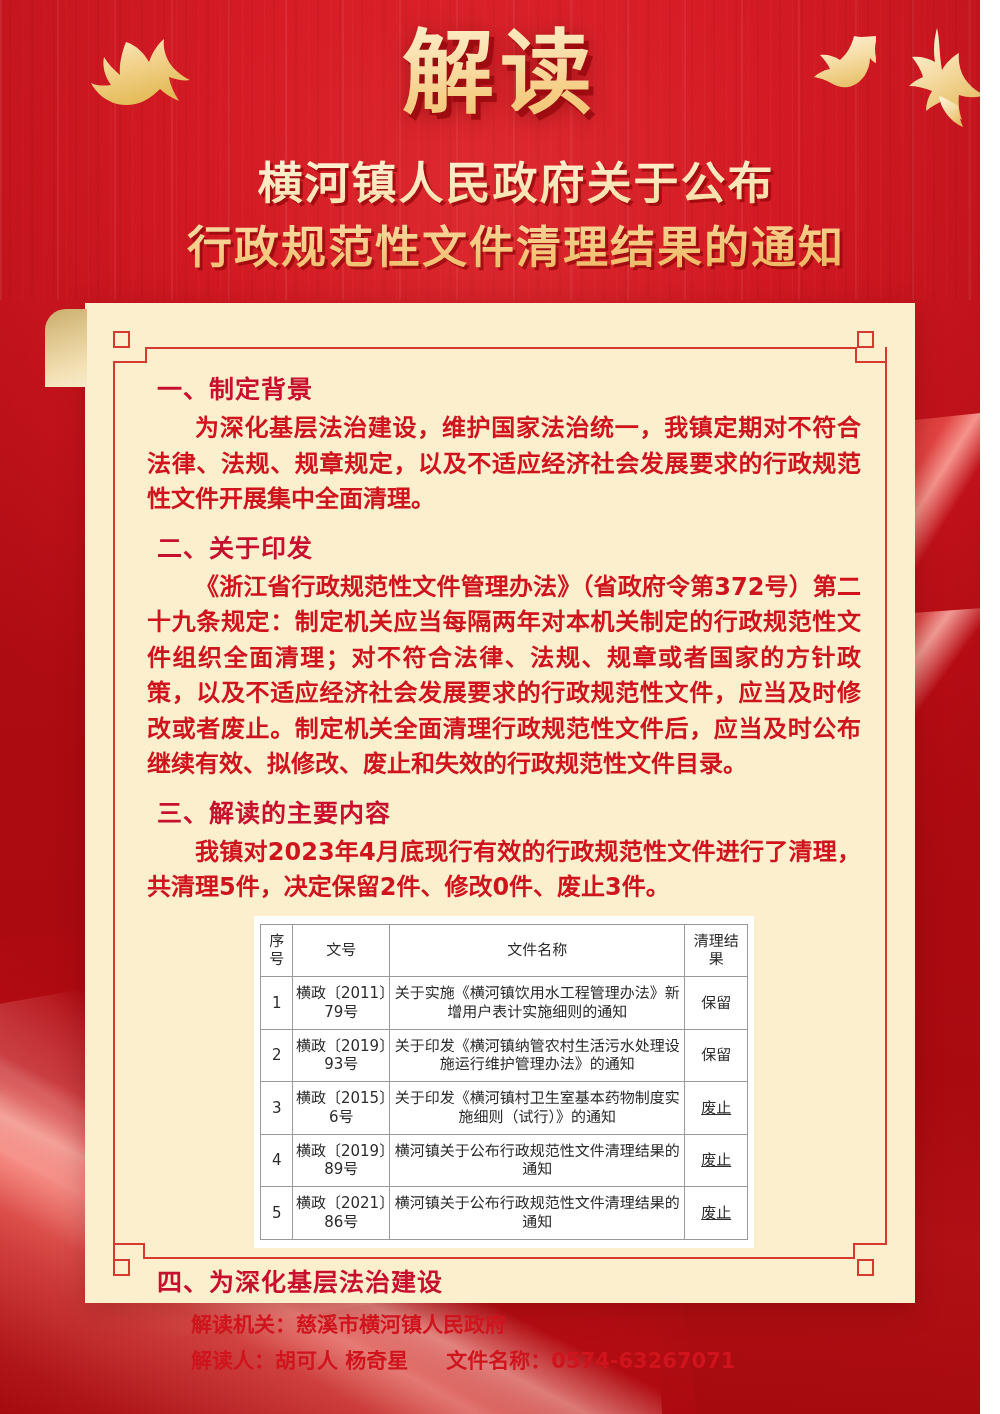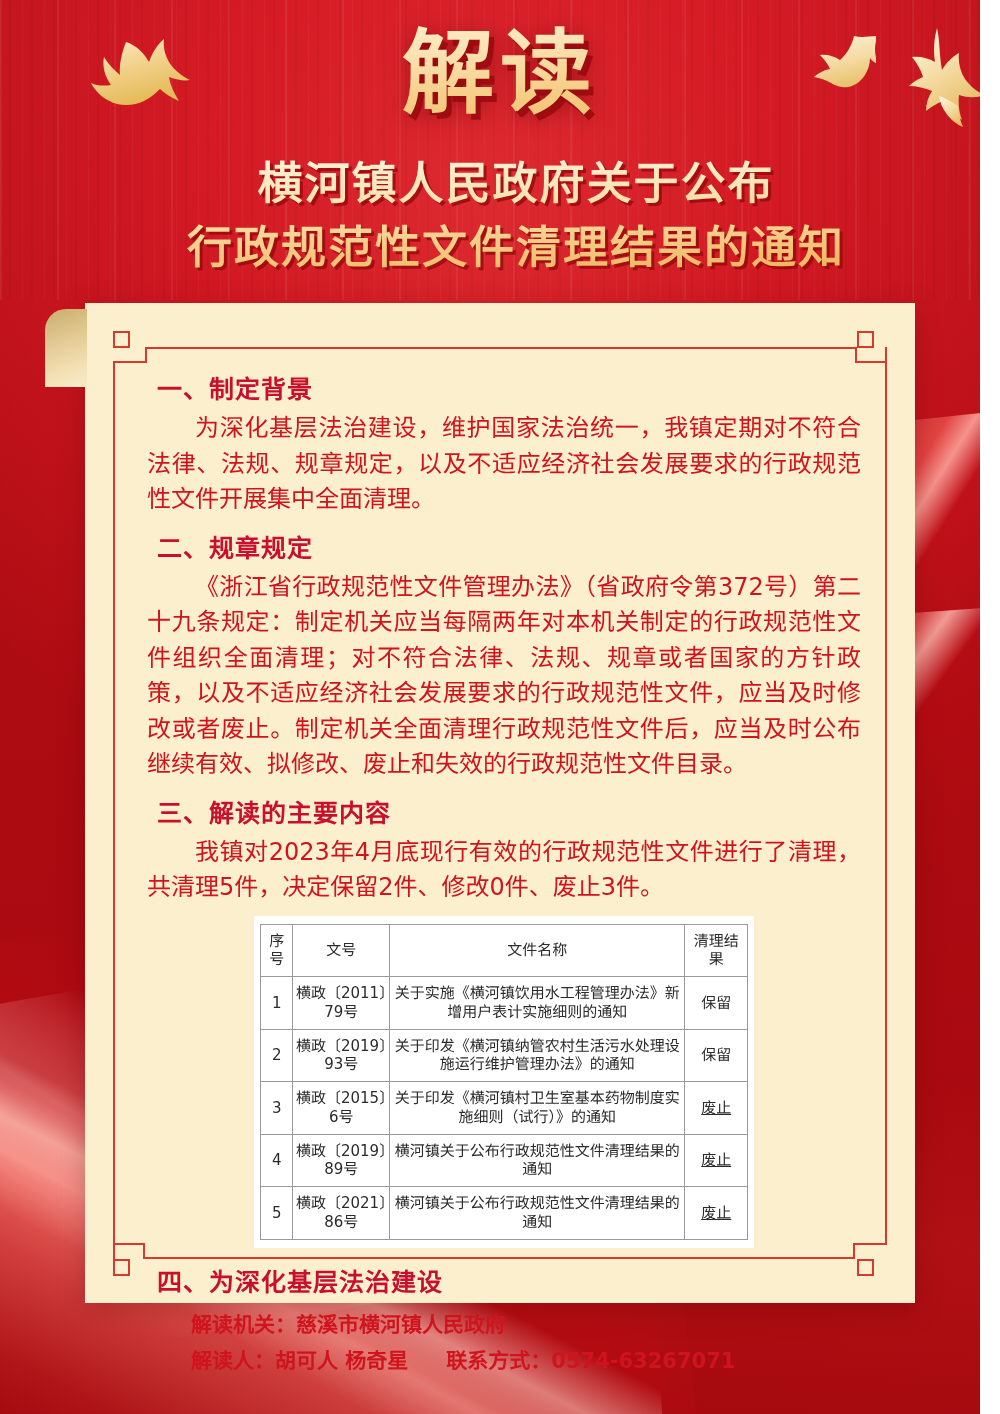--- a/index.html
+++ b/index.html
@@ -163,21 +163,21 @@
     color:#C8102E;
   }
   h2.sec {
     font-size:25px; font-weight:700; letter-spacing:1px;
     color:#C8102E; margin:0 0 6px 0;
     padding-left:10px;
     font-family:"DejaVu Sans","Liberation Sans",sans-serif;
   }
   p.para {
     font-size:24px; line-height:1.48;
-    color:#D0141E; font-weight:400;
+    color:#D0141E; font-weight:700;
     text-indent:2em; margin:0 0 10px 0;
     text-align:justify; text-justify:inter-ideograph;
     font-family:"DejaVu Sans","Liberation Sans",sans-serif;
   }
   .sec-block { margin-bottom:4px; }
 
   
   .table-wrap {
     margin:8px auto 14px auto;
     width:500px;
@@ -313,21 +313,21 @@
     </div>
 
     <div class="content">
 
       <div class="sec-block">
         <h2 class="sec">一、制定背景</h2>
         <p class="para">为深化基层法治建设，维护国家法治统一，我镇定期对不符合法律、法规、规章规定，以及不适应经济社会发展要求的行政规范性文件开展集中全面清理。</p>
       </div>
 
       <div class="sec-block">
-        <h2 class="sec">二、规章规定</h2>
+        <h2 class="sec">二、关于印发</h2>
         <p class="para">《浙江省行政规范性文件管理办法》（省政府令第372号）第二十九条规定：制定机关应当每隔两年对本机关制定的行政规范性文件组织全面清理；对不符合法律、法规、规章或者国家的方针政策，以及不适应经济社会发展要求的行政规范性文件，应当及时修改或者废止。制定机关全面清理行政规范性文件后，应当及时公布继续有效、拟修改、废止和失效的行政规范性文件目录。</p>
       </div>
 
       <div class="sec-block">
         <h2 class="sec">三、解读的主要内容</h2>
         <p class="para">我镇对2023年4月底现行有效的行政规范性文件进行了清理，共清理5件，决定保留2件、修改0件、废止3件。</p>
       </div>
 
       <div class="table-wrap">
         <table class="doclist">
@@ -373,19 +373,19 @@
           </tbody>
         </table>
       </div>
 
       <div class="foot">
         <h2 class="sec">四、为深化基层法治建设</h2>
         <p class="contact">
           <span>解读机关：</span><span>慈溪市横河镇人民政府</span>
         </p>
         <p class="contact">
-          <span>解读人：</span><span>胡可人 杨奇星</span><span class="gap"></span><span>联系方式：</span><span>0574-63267071</span>
+          <span>解读人：</span><span>胡可人 杨奇星</span><span class="gap"></span><span>文件名称：</span><span>0574-63267071</span>
         </p>
       </div>
 
     </div>
   </div>
 </div>
 
 </body></html>

